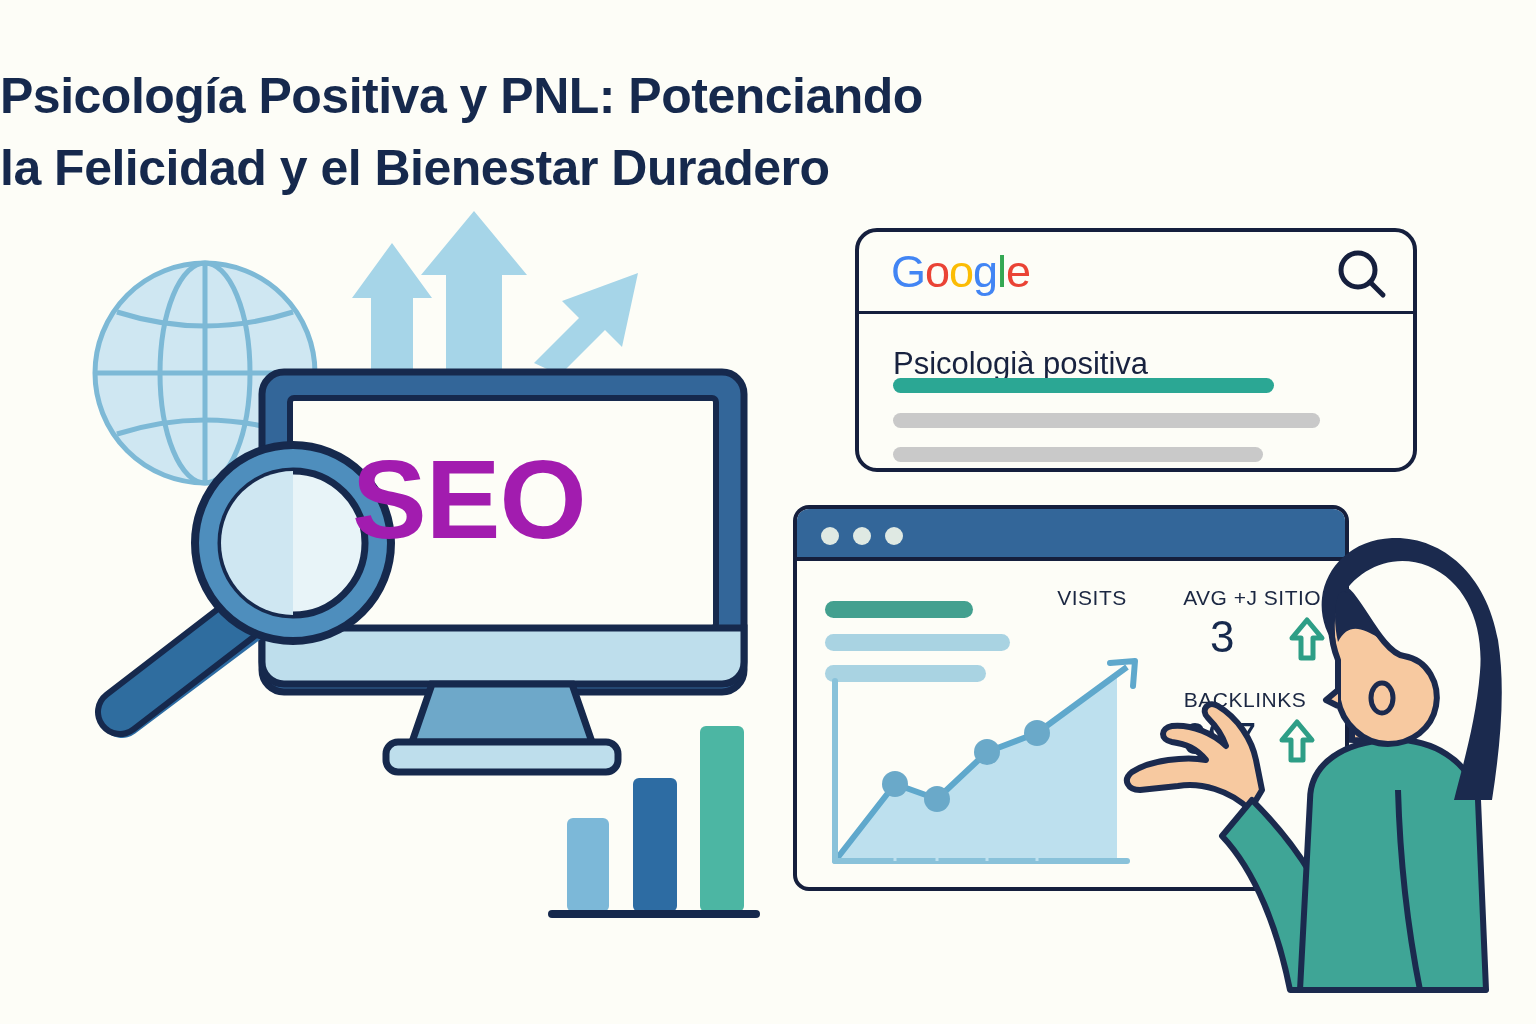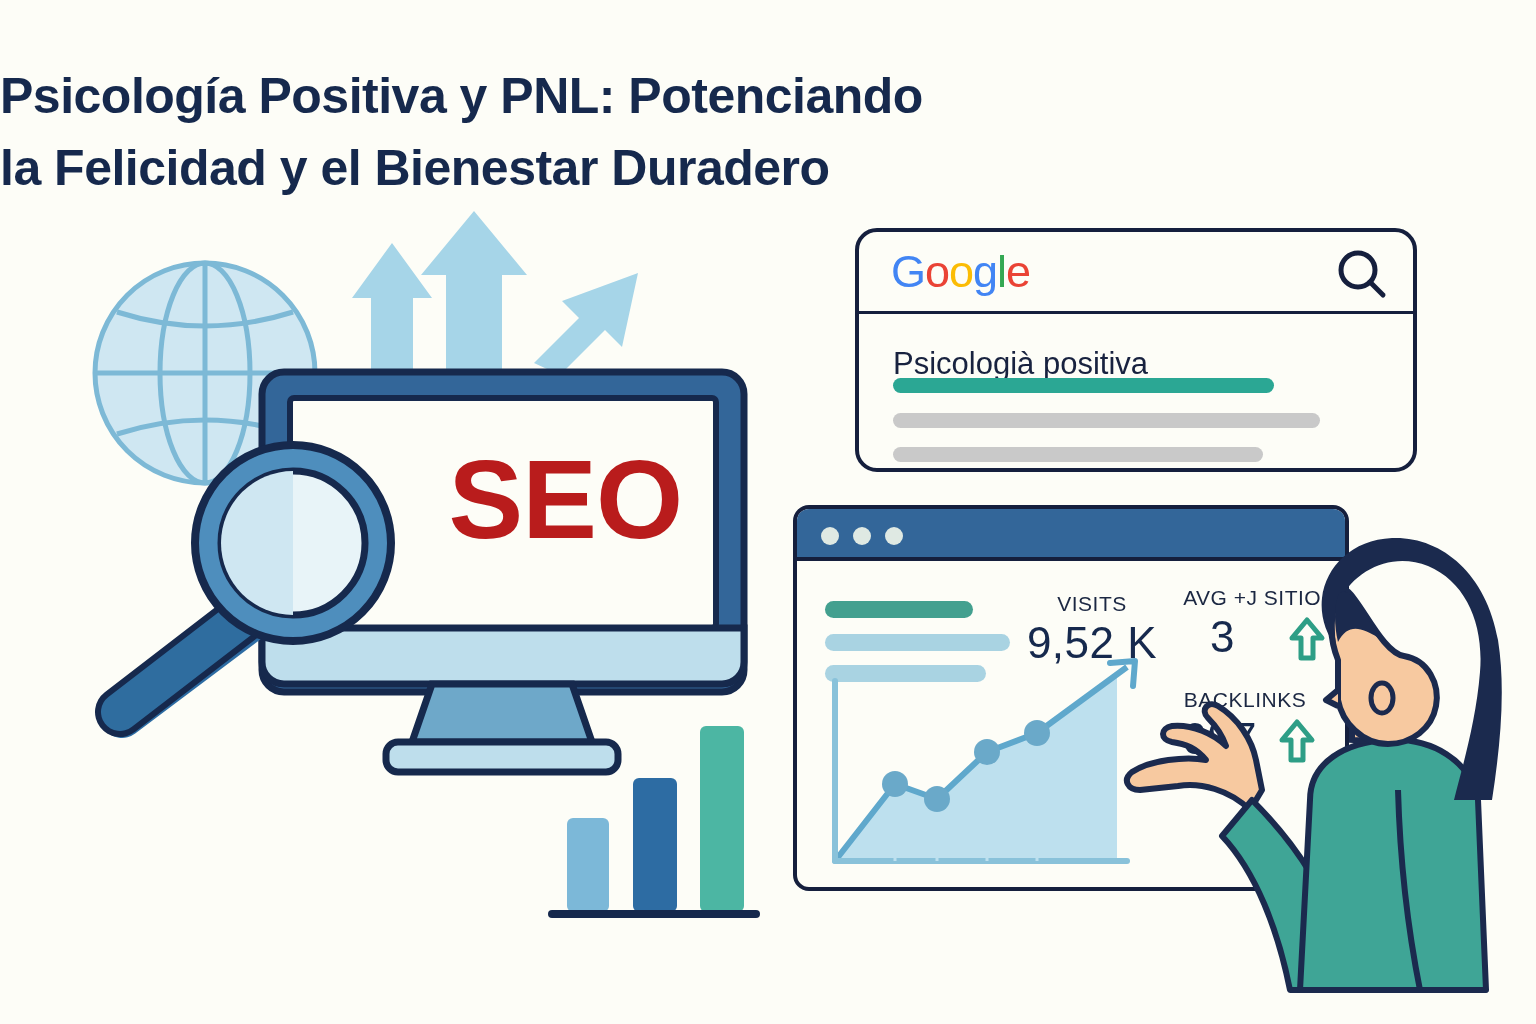--- a/index.html
+++ b/index.html
@@ -150,41 +150,41 @@
   }
   .metric-value {
     font-family: "Liberation Sans", sans-serif;
     font-size: 44px;
     color: #16294d;
     font-weight: normal;
     letter-spacing: 0.5px;
     line-height: 54px;
     white-space: nowrap;
   }
-  #metric-visits { left: 1012px; top: 586px; width: 160px; margin-top: 6px; }
+  #metric-visits { left: 1012px; top: 586px; width: 160px; }
   #metric-position { left: 1170px; top: 586px; width: 180px; }
   #metric-backlinks { left: 1160px; top: 688px; width: 170px; }
   .trend-arrow {
     position: absolute;
   }
   #trend-1 { left: 1287px; top: 616px; }
   #trend-2 { left: 1277px; top: 718px; }
 
   
   #seo-text {
     position: absolute;
     left: 352px;
     top: 440px;
     width: 330px;
-    text-align: right;
+    text-align: left;
     font-family: "Liberation Sans", sans-serif;
     font-weight: bold;
     font-size: 112px;
     line-height: 120px;
-    color: #b91c1c;
+    color: #a21caf;
     letter-spacing: -1px;
   }
 </style>
 </head>
 <body>
 
 <div id="canvas">
 
   <div id="title-block">
     <span class="tline">Psicología Positiva y PNL: Potenciando</span>
@@ -288,21 +288,20 @@
       <line x1="240" y1="230" x2="240" y2="352" stroke="#bde0ee" stroke-width="3"></line>
       <circle cx="98" cy="275" r="13" fill="#6aa9c9"></circle>
       <circle cx="140" cy="290" r="13" fill="#6aa9c9"></circle>
       <circle cx="190" cy="243" r="13" fill="#6aa9c9"></circle>
       <circle cx="240" cy="224" r="13" fill="#6aa9c9"></circle>
     </svg>
   </div>
 
   <div class="metric" id="metric-visits">
     <div class="metric-label">VISITS</div>
-    <div class="metric-value">9,52 K</div>
   </div>
 
   <div class="metric" id="metric-position">
     <div class="metric-label">AVG +J SITION</div>
     <div class="metric-value" style="text-align:left;padding-left:40px">3</div>
   </div>
 
   <div class="metric" id="metric-backlinks">
     <div class="metric-label">BACKLINKS</div>
     <div class="metric-value" style="text-align:left;padding-left:22px">687</div>

